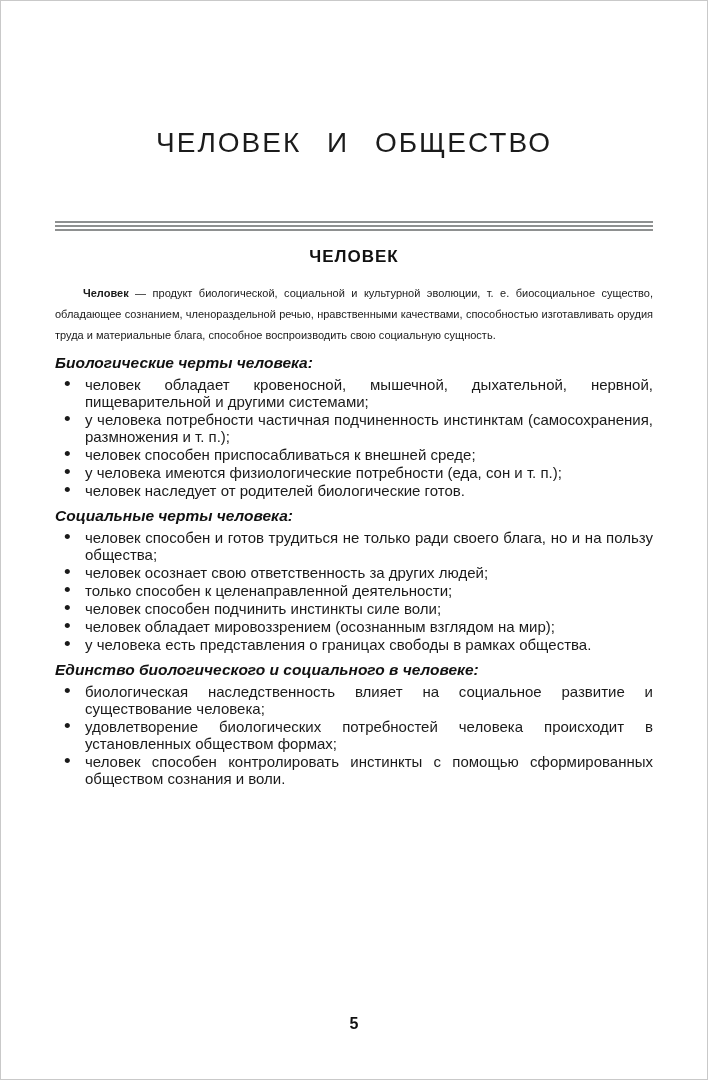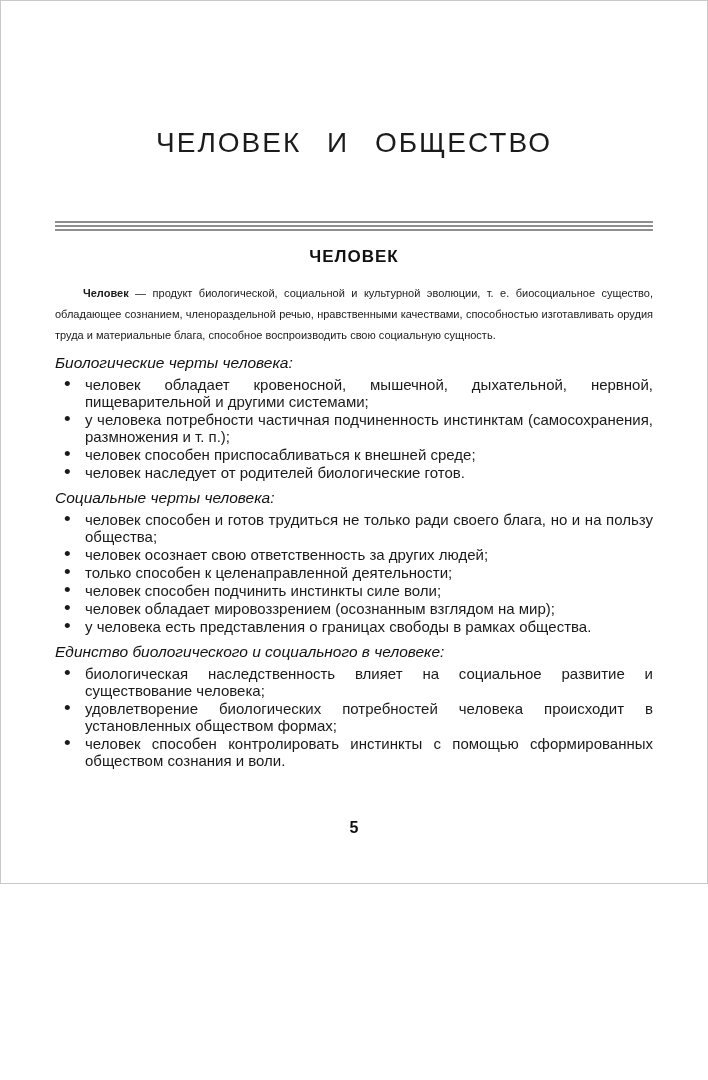--- a/index.html
+++ b/index.html
@@ -3,21 +3,21 @@
 <meta charset="utf-8">
 <style>
   html, body {
     margin: 0;
     padding: 0;
     background: #ffffff;
   }
   .page {
     position: relative;
     width: 708px;
-    height: 884px;
+    height: 1080px;
     box-sizing: border-box;
     background: #ffffff;
     border: 1px solid #c9c9c9;
     padding: 0 54px;
     overflow: hidden;
     font-family: "Liberation Sans", sans-serif;
     color: #151515;
   }
   .title {
     margin: 0;
@@ -55,21 +55,21 @@
     font-size: 11px;
     line-height: 21px;
     color: #1a1a1a;
   }
   .intro strong {
     font-weight: bold;
   }
   .subsection h3 {
     margin: 8px 0 4px 0;
     font-size: 15.5px;
-    font-weight: normal;
+    font-weight: bold;
     font-style: italic;
     color: #111;
   }
   .subsection ul {
     margin: 0 0 4px 0;
     padding: 0;
     list-style: none;
   }
   .subsection li {
     position: relative;
@@ -115,20 +115,21 @@
   <h2 class="section-heading">ЧЕЛОВЕК</h2>
 
   <p class="intro"><strong>Человек</strong><span> — продукт биологической, социальной и культурной эволюции, т. е. биосоциальное существо, обладающее сознанием, членораздельной речью, нравственными качествами, способностью изготавливать орудия труда и материальные блага, способное воспроизводить свою социальную сущность.</span></p>
 
   <section class="subsection">
     <h3>Биологические черты человека:</h3>
     <ul>
         <li>человек обладает кровеносной, мышечной, дыхательной, нервной, пищеварительной и другими системами;</li>
         <li>у человека потребности частичная подчиненность инстинктам (самосохранения, размножения и т. п.);</li>
         <li>человек способен приспосабливаться к внешней среде;</li>
+        <li>у человека имеются физиологические потребности (еда, сон и т. п.);</li>
         <li>человек наследует от родителей биологические готов.</li>
       </ul>
   </section>
 
   <section class="subsection">
     <h3>Социальные черты человека:</h3>
     <ul>
         <li>человек способен и готов трудиться не только ради своего блага, но и на пользу общества;</li>
         <li>человек осознает свою ответственность за других людей;</li>
         <li>только способен к целенаправленной деятельности;</li>

